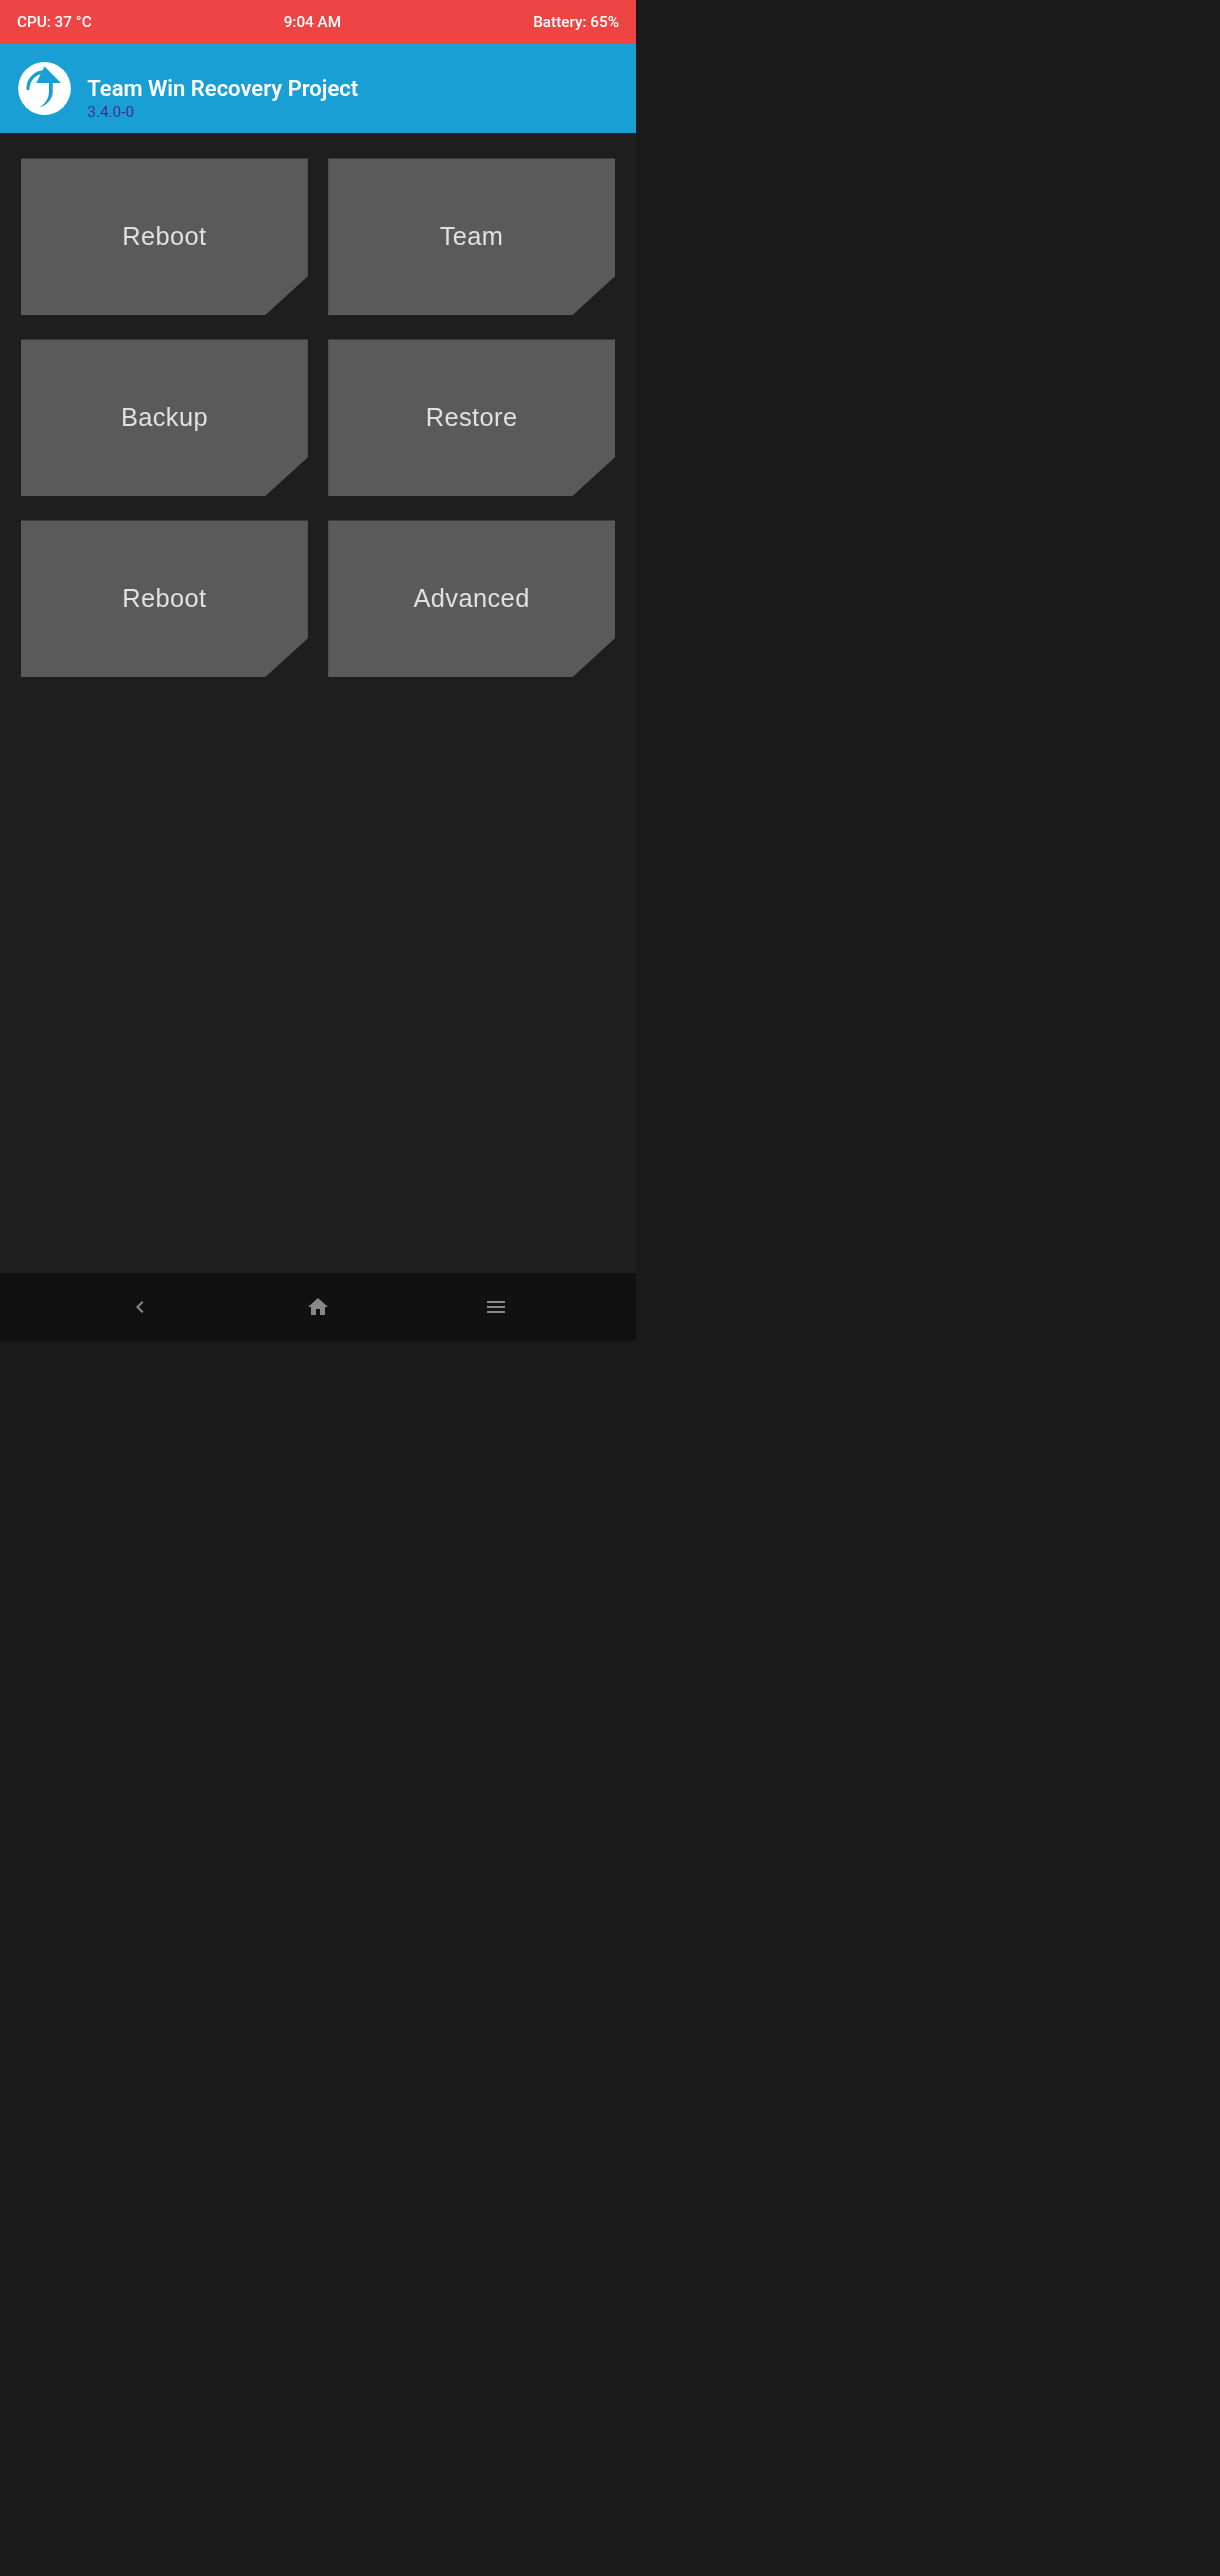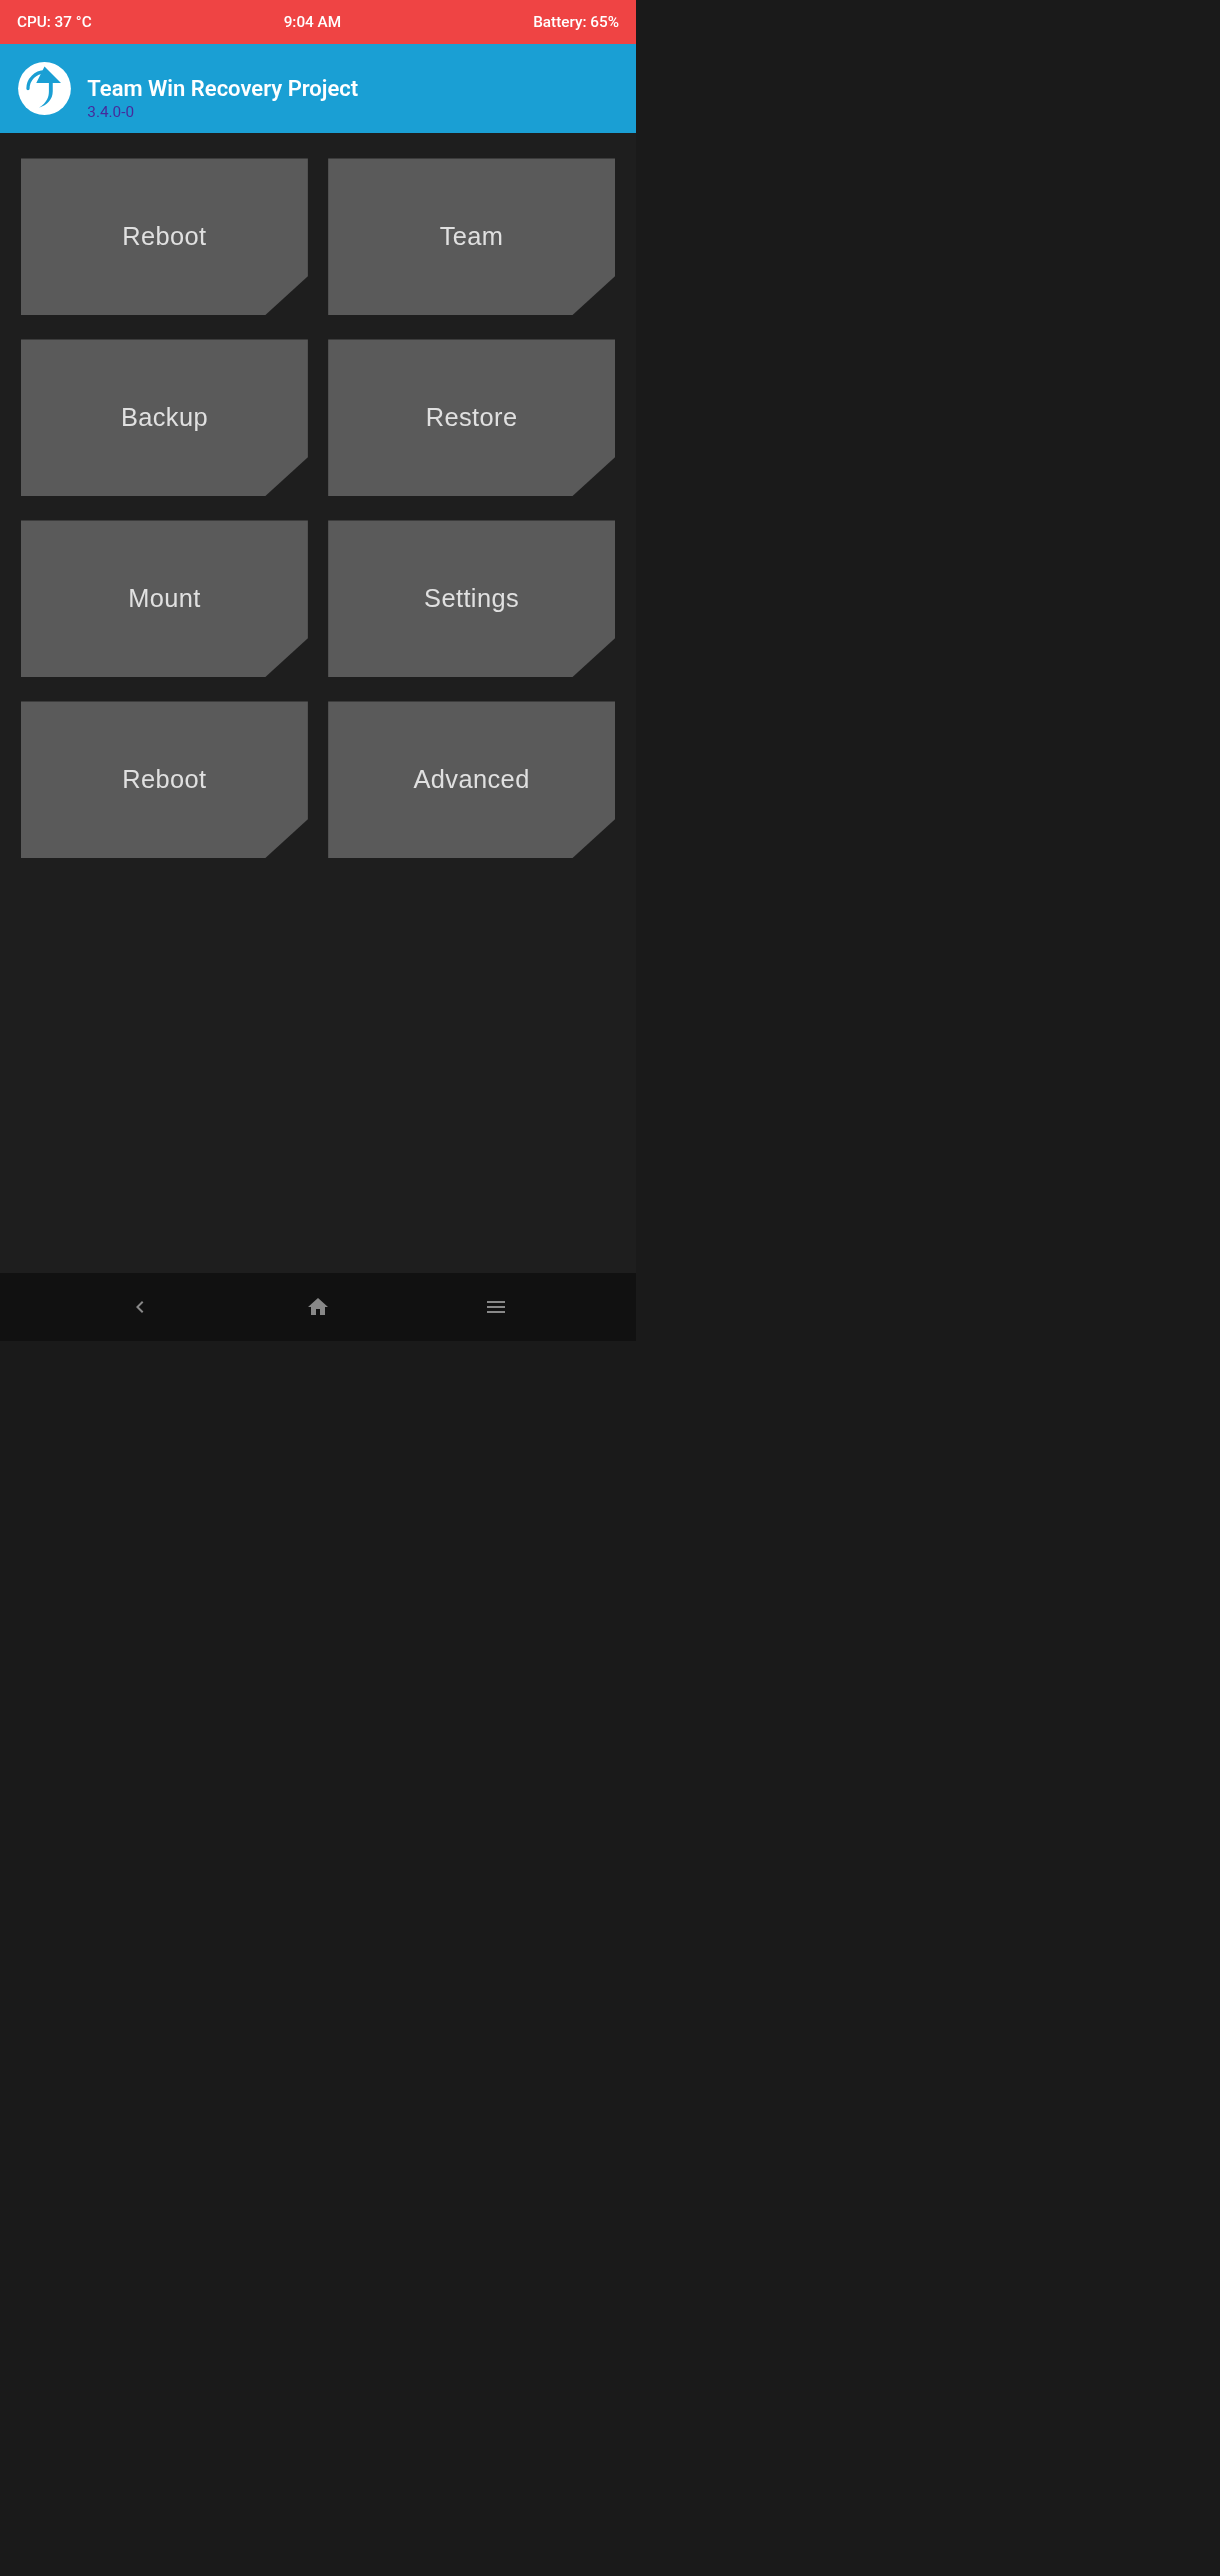--- a/index.html
+++ b/index.html
@@ -173,28 +173,20 @@
 
   <div class="button-row">
     <button class="twrp-button">
       <span class="twrp-button-label">Backup</span>
     </button>
     <button class="twrp-button">
       <span class="twrp-button-label">Restore</span>
     </button>
   </div>
 
-  <div class="button-row">
-    <button class="twrp-button">
-      <span class="twrp-button-label">Mount</span>
-    </button>
-    <button class="twrp-button">
-      <span class="twrp-button-label">Settings</span>
-    </button>
-  </div>
 
   <div class="button-row">
     <button class="twrp-button">
       <span class="twrp-button-label">Reboot</span>
     </button>
     <button class="twrp-button">
       <span class="twrp-button-label">Advanced</span>
     </button>
   </div>
 

